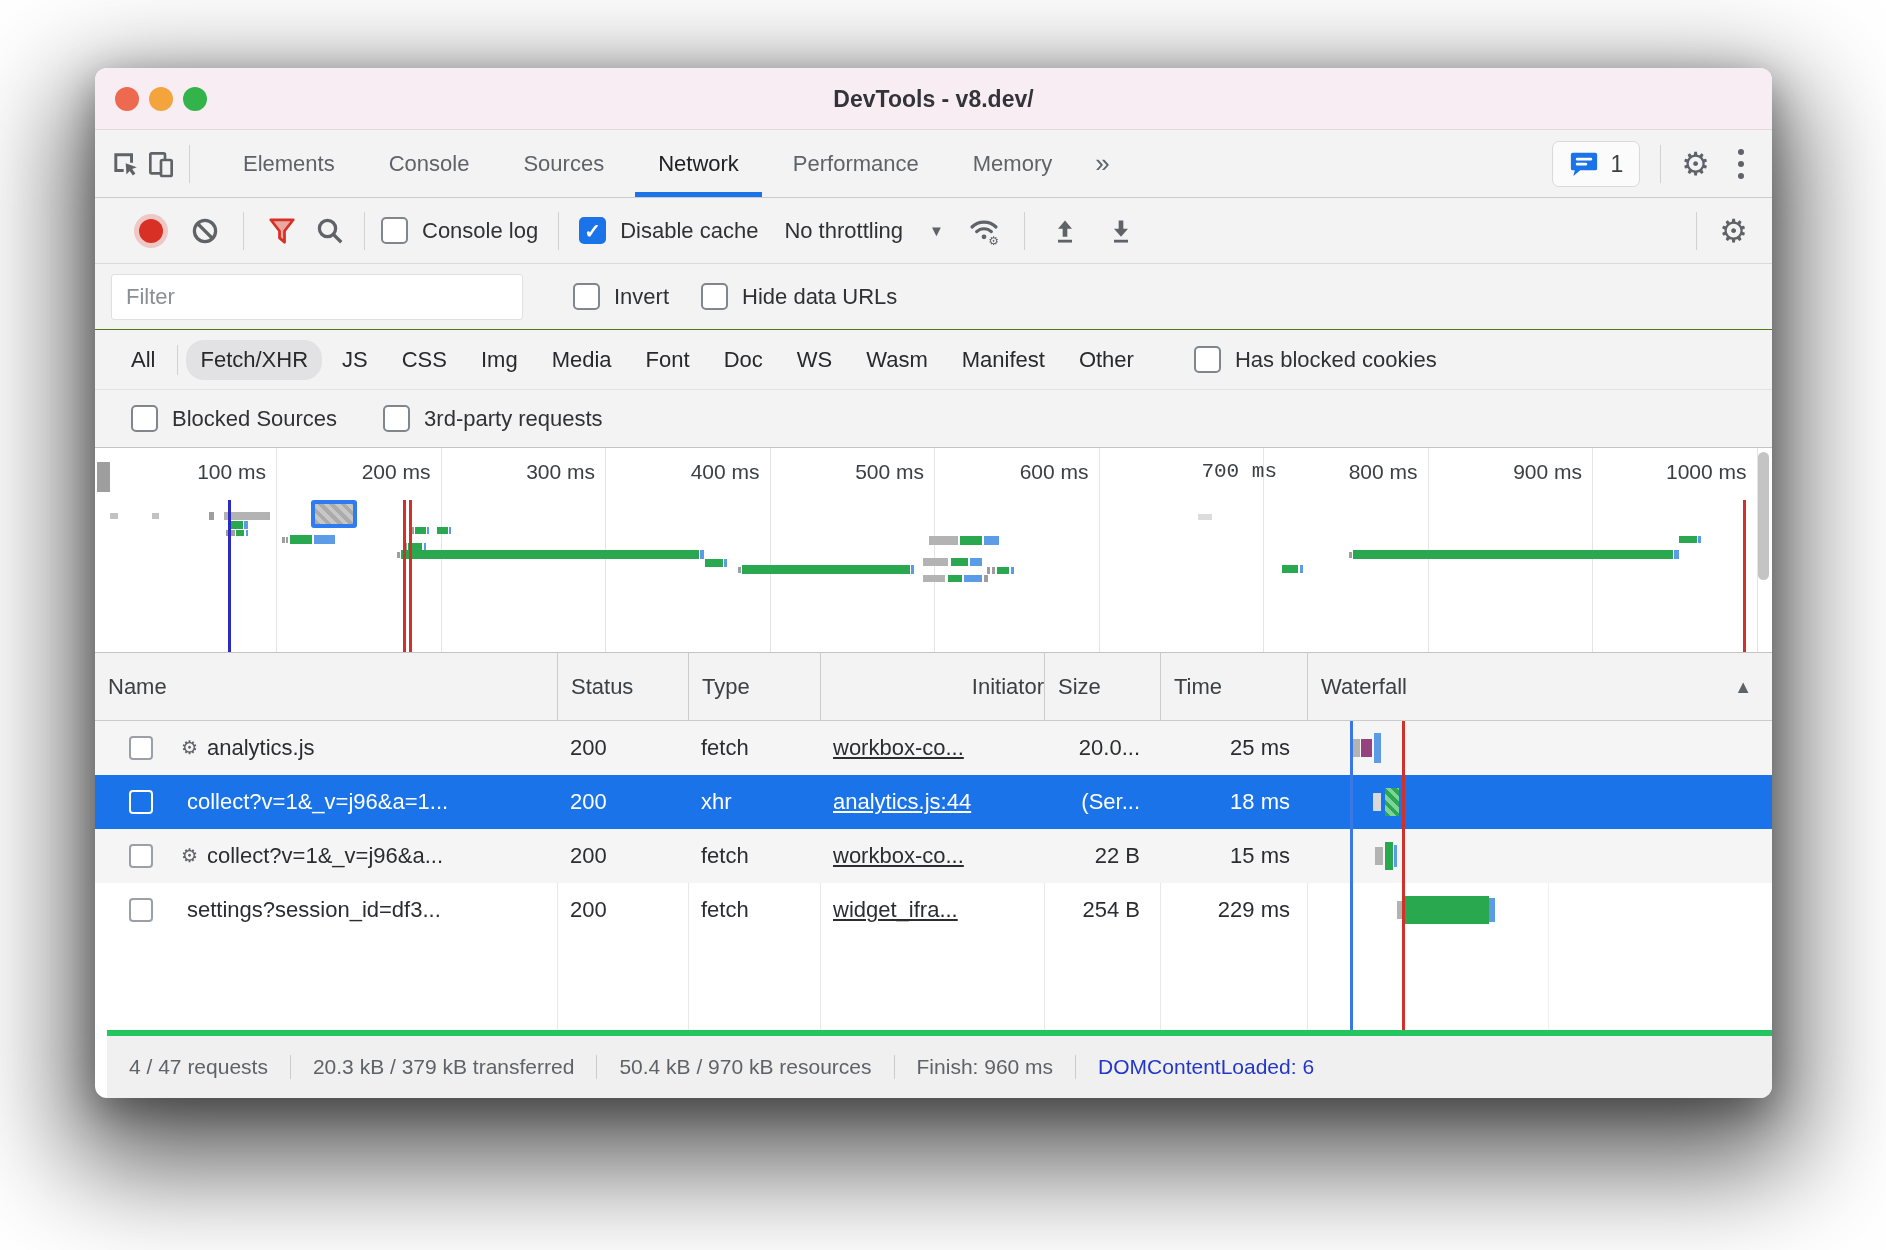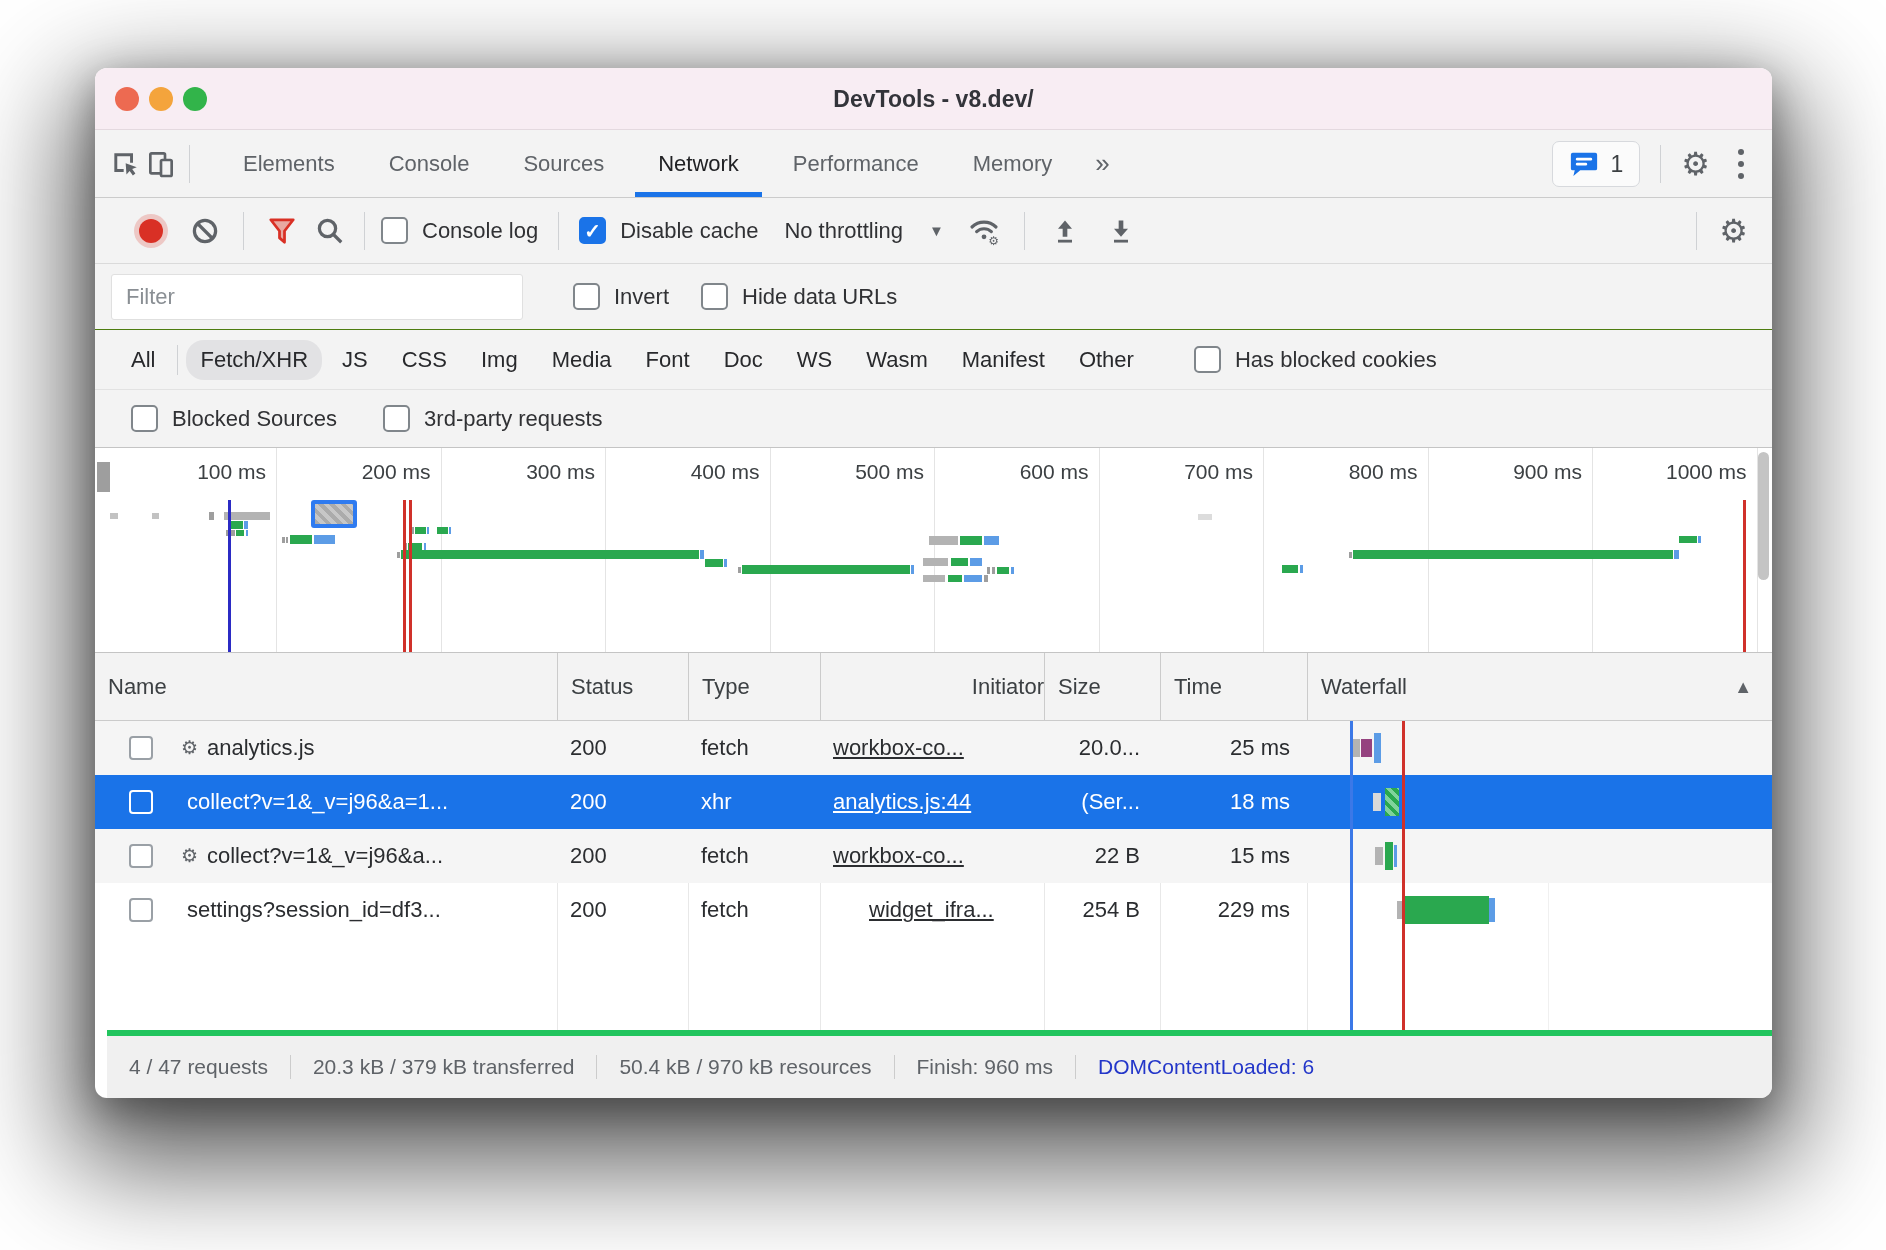--- a/index.html
+++ b/index.html
@@ -272,21 +272,21 @@
         <div class="ov-label" style="left: 345.5px;">200 ms</div>
         <div class="ov-grid" style="left: 510px;"></div>
         <div class="ov-label" style="left: 510px;">300 ms</div>
         <div class="ov-grid" style="left: 674.5px;"></div>
         <div class="ov-label" style="left: 674.5px;">400 ms</div>
         <div class="ov-grid" style="left: 839px;"></div>
         <div class="ov-label" style="left: 839px;">500 ms</div>
         <div class="ov-grid" style="left: 1003.5px;"></div>
         <div class="ov-label" style="left: 1003.5px;">600 ms</div>
         <div class="ov-grid" style="left: 1168px;"></div>
-        <div class="ov-label" style="left: 1168px;">700 ms</div>
+        <div class="ov-label" style="left: 1192px; font-family: Liberation Mono, monospace;">700 ms</div>
         <div class="ov-grid" style="left: 1332.5px;"></div>
         <div class="ov-label" style="left: 1332.5px;">800 ms</div>
         <div class="ov-grid" style="left: 1497px;"></div>
         <div class="ov-label" style="left: 1497px;">900 ms</div>
         <div class="ov-grid" style="left: 1661.5px;"></div>
         <div class="ov-label" style="left: 1661.5px;">1000 ms</div>
         <div class="ov-bar" style="left: 2px; top: 14px; width: 13px; height: 30px; background: rgb(158, 158, 158);"></div>
         <div class="ov-bar" style="left: 15px; top: 65px; width: 8px; height: 6px; background: rgb(194, 194, 194);"></div>
         <div class="ov-bar" style="left: 57px; top: 65px; width: 7px; height: 6px; background: rgb(194, 194, 194);"></div>
         <div class="ov-bar" style="left: 114px; top: 64px; width: 5px; height: 8px; background: rgb(158, 158, 158);"></div>
@@ -400,21 +400,21 @@
           <div class="cell num" style="left: 1065px; width: 147px; padding-right: 17px;"><span>15 ms</span></div>
           <div class="wf-bar" style="left: 1280px; top: 18px; width: 8px; height: 18px; background: rgb(179, 179, 179);"></div>
           <div class="wf-bar" style="left: 1290px; top: 13px; width: 8px; height: 28px; background: rgb(42, 168, 79);"></div>
           <div class="wf-bar" style="left: 1299px; top: 16px; width: 3px; height: 22px; background: rgb(92, 156, 230);"></div>
         </div>
         <div class="nrow" style="top: 162px;">
           <span class="row-cb"></span>
           <div class="cell" style="left: 92px; width: 364px;"><span>settings?session_id=df3...</span></div>
           <div class="cell" style="left: 462px; width: 131px; padding-left: 13px;"><span>200</span></div>
           <div class="cell" style="left: 593px; width: 132px; padding-left: 13px;"><span>fetch</span></div>
-          <div class="cell link" style="left: 725px; width: 224px; padding-left: 13px; margin-left: 36px;"><span>widget_ifra...</span></div>
+          <div class="cell link" style="left: 725px; width: 224px; padding-left: 13px;"><span>widget_ifra...</span></div>
           <div class="cell num" style="left: 949px; width: 116px; padding-right: 20px;"><span>254 B</span></div>
           <div class="cell num" style="left: 1065px; width: 147px; padding-right: 17px;"><span>229 ms</span></div>
           <div class="wf-bar" style="left: 1302px; top: 18px; width: 7px; height: 18px; background: rgb(179, 179, 179);"></div>
           <div class="wf-bar" style="left: 1310px; top: 13px; width: 84px; height: 28px; background: rgb(42, 168, 79);"></div>
           <div class="wf-bar" style="left: 1394px; top: 15px; width: 6px; height: 24px; background: rgb(92, 156, 230);"></div>
         </div>
         <div class="body-line" style="left: 1255px; background: rgb(59, 120, 231);"></div>
         <div class="body-line" style="left: 1307px; background: rgb(208, 49, 42);"></div>
       </div>
 

